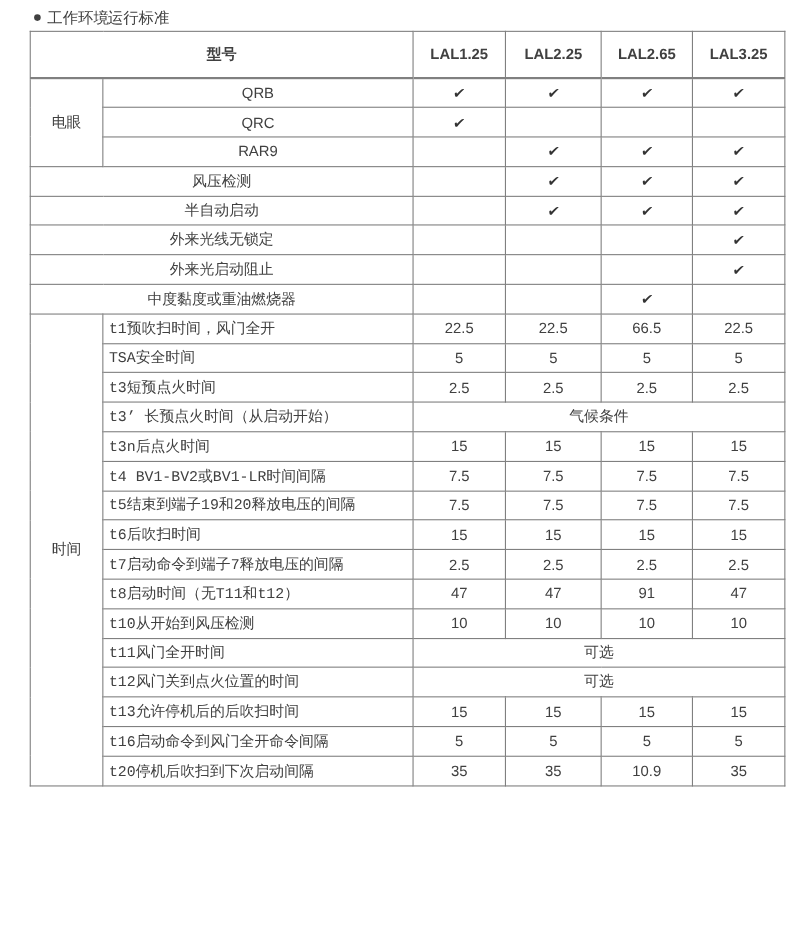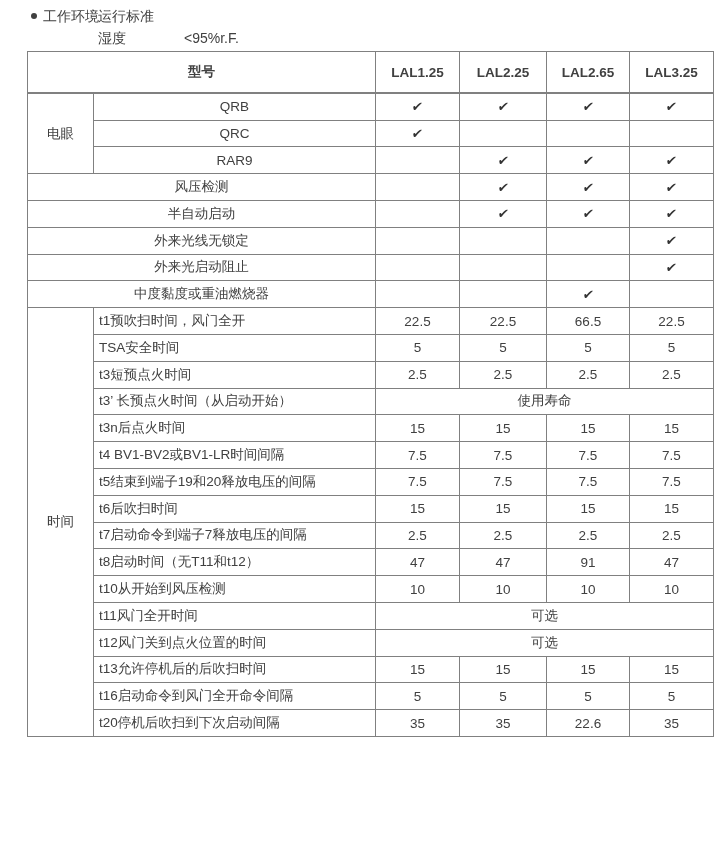--- a/index.html
+++ b/index.html
@@ -54,42 +54,37 @@
     white-space: nowrap;
   }
   tr.header-row td {
     height: 42px;
     border-bottom-width: 2px;
     font-weight: bold;
   }
   table.spec-table td.left {
     text-align: left;
     padding-left: 5px;
+    font-family: Liberation Mono, monospace;
   }
   .check {
     display: inline-block;
     color: #333333;
     font-size: 13px;
     transform: skewX(-8deg);
   }
 </style>
 </head>
 <body>
 
 <div class="spec-list">
     <div class="spec-line">
       <span class="bullet"></span>
       <span class="spec-group-label">工作环境</span>
       <span class="spec-item-label">运行标准</span>
-    </div>
-    <div class="spec-line">
-      <span class="bullet hidden"></span>
-      <span class="spec-group-label"></span>
-      <span class="spec-item-label">湿度</span>
-      <span class="spec-item-value">&lt;95%r.F.</span>
     </div>
   </div>
 
 <table class="spec-table">
   <colgroup>
     <col style="width:66px">
     <col style="width:282px">
     <col style="width:84px">
     <col style="width:87px">
     <col style="width:83px">
@@ -177,21 +172,21 @@
       </tr>
       <tr>
         <td class="left">t3短预点火时间</td>
         <td>2.5</td>
         <td>2.5</td>
         <td>2.5</td>
         <td>2.5</td>
       </tr>
       <tr>
         <td class="left">t3’ 长预点火时间（从启动开始）</td>
-        <td colspan="4">使用寿命</td>
+        <td colspan="4">气候条件</td>
       </tr>
       <tr>
         <td class="left">t3n后点火时间</td>
         <td>15</td>
         <td>15</td>
         <td>15</td>
         <td>15</td>
       </tr>
       <tr>
         <td class="left">t4 BV1-BV2或BV1-LR时间间隔</td>
@@ -254,17 +249,17 @@
         <td class="left">t16启动命令到风门全开命令间隔</td>
         <td>5</td>
         <td>5</td>
         <td>5</td>
         <td>5</td>
       </tr>
       <tr>
         <td class="left">t20停机后吹扫到下次启动间隔</td>
         <td>35</td>
         <td>35</td>
-        <td>22.6</td>
+        <td>10.9</td>
         <td>35</td>
       </tr>
     </tbody>
 </table>
 
 </body></html>

